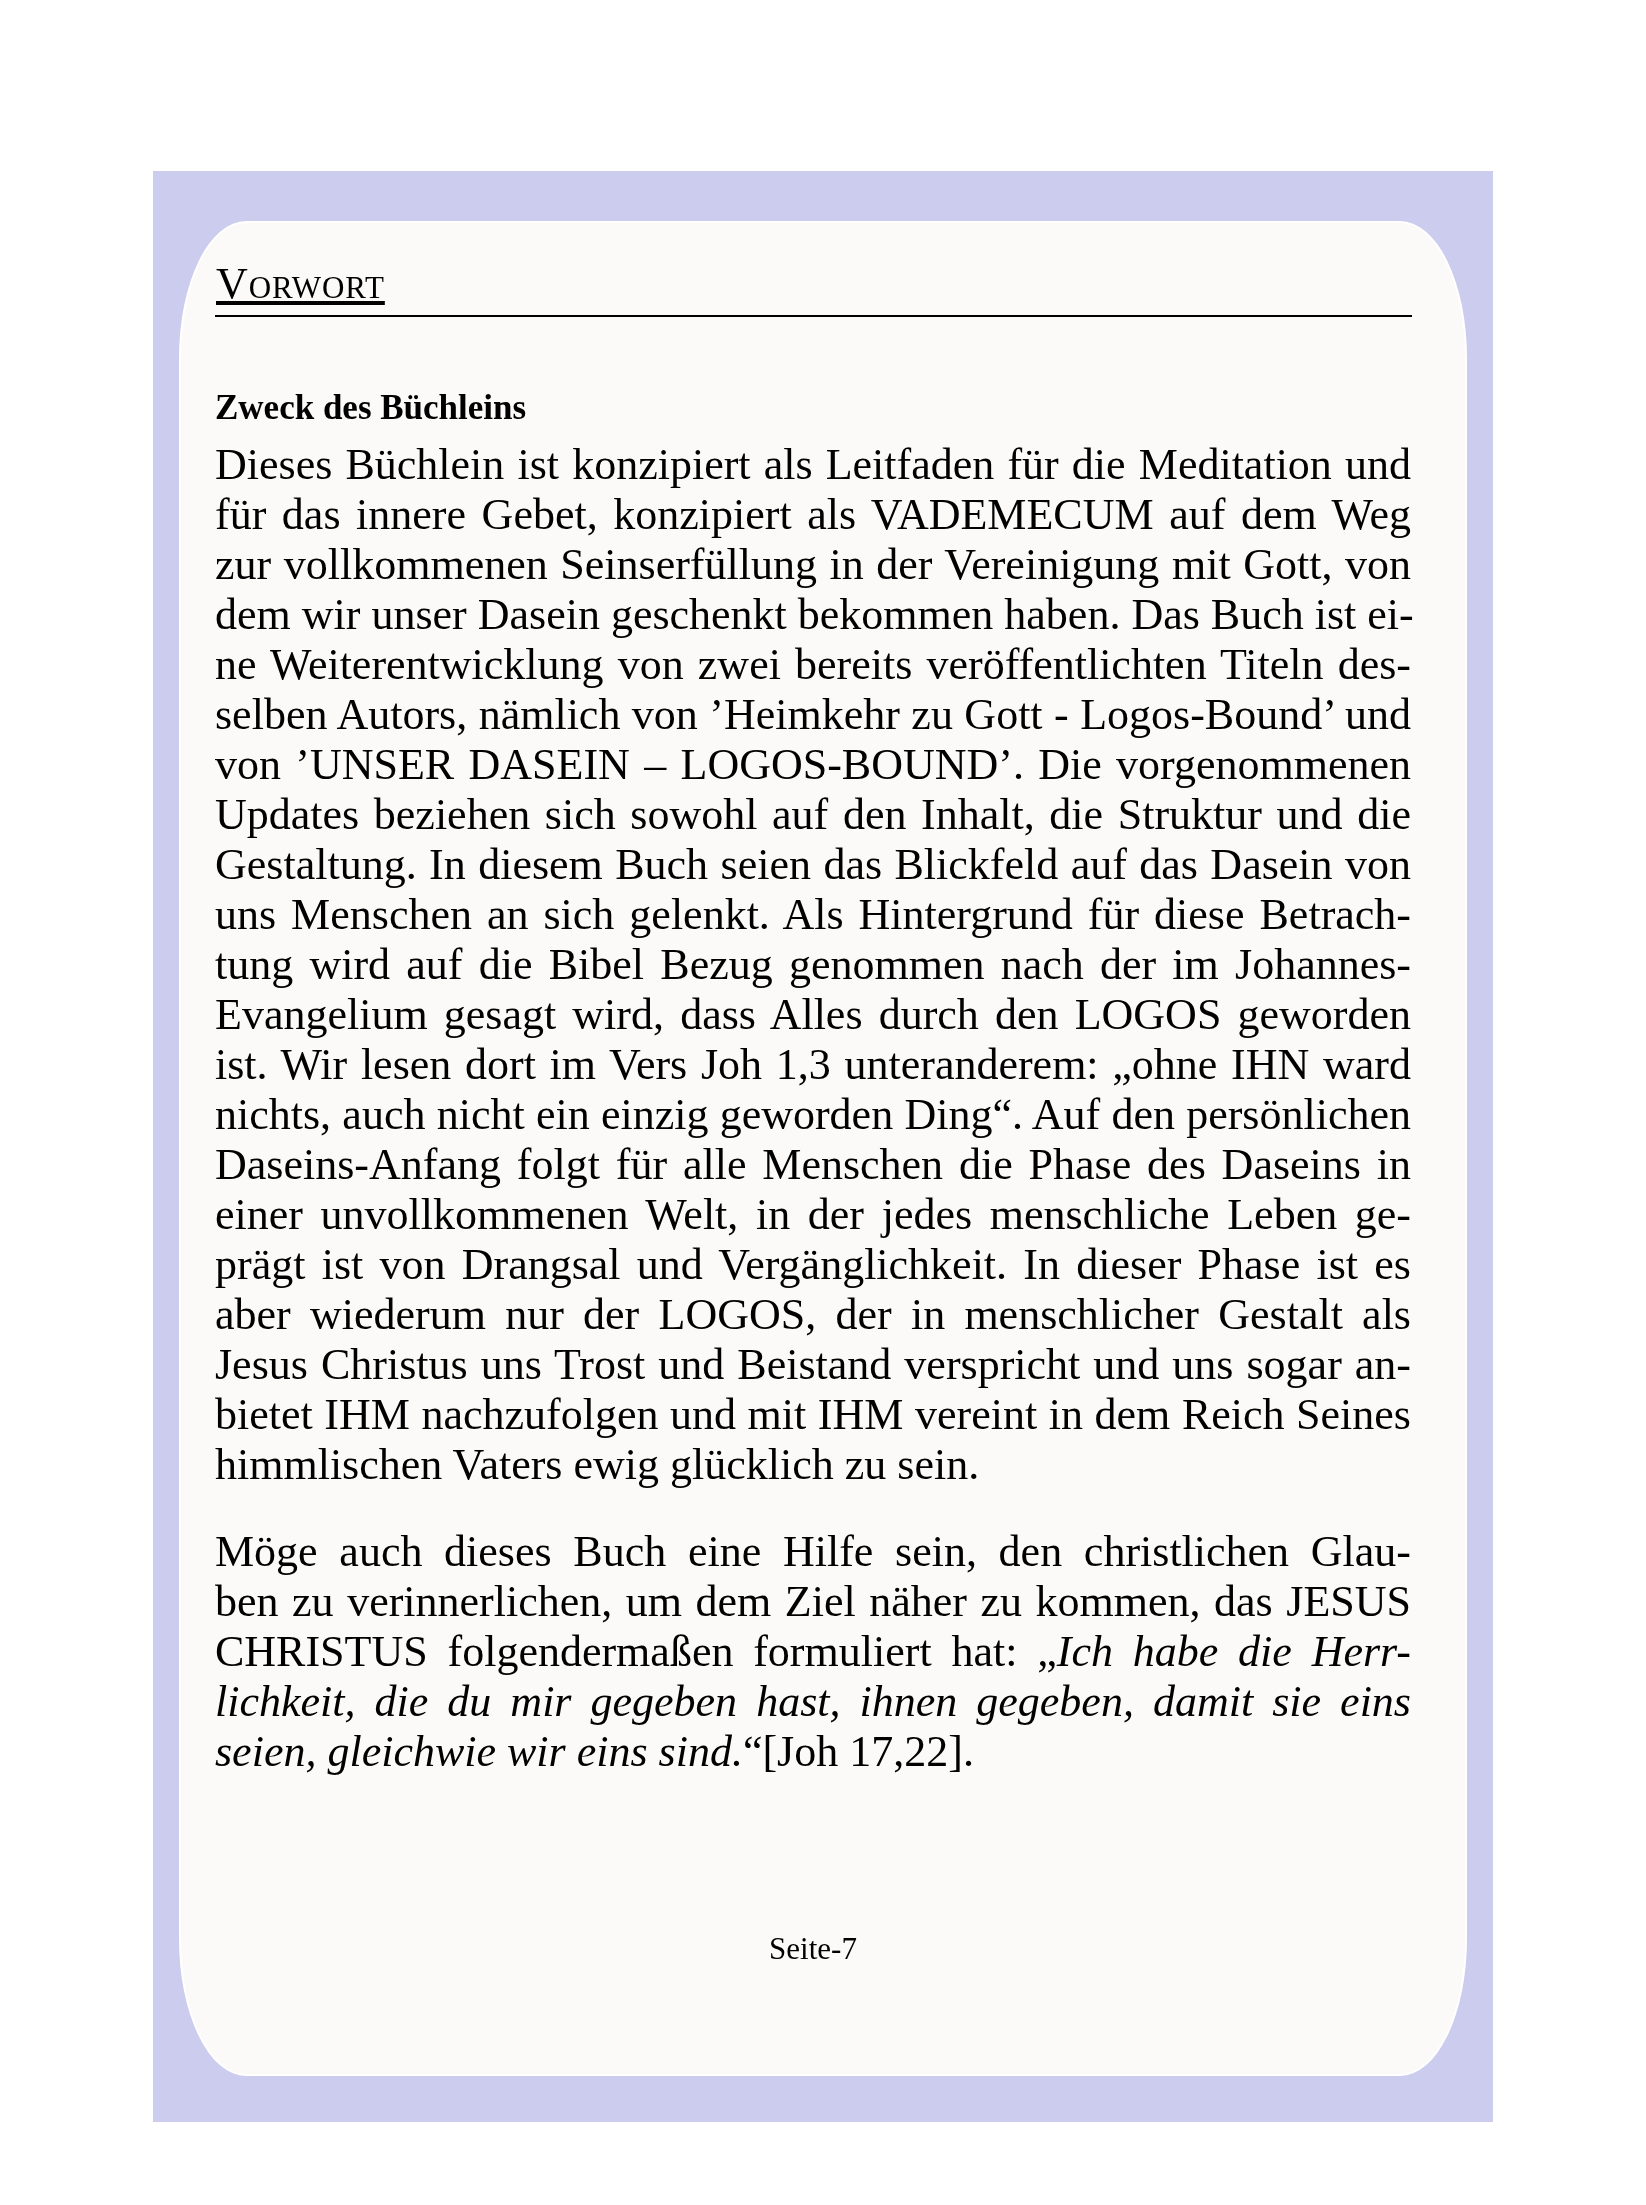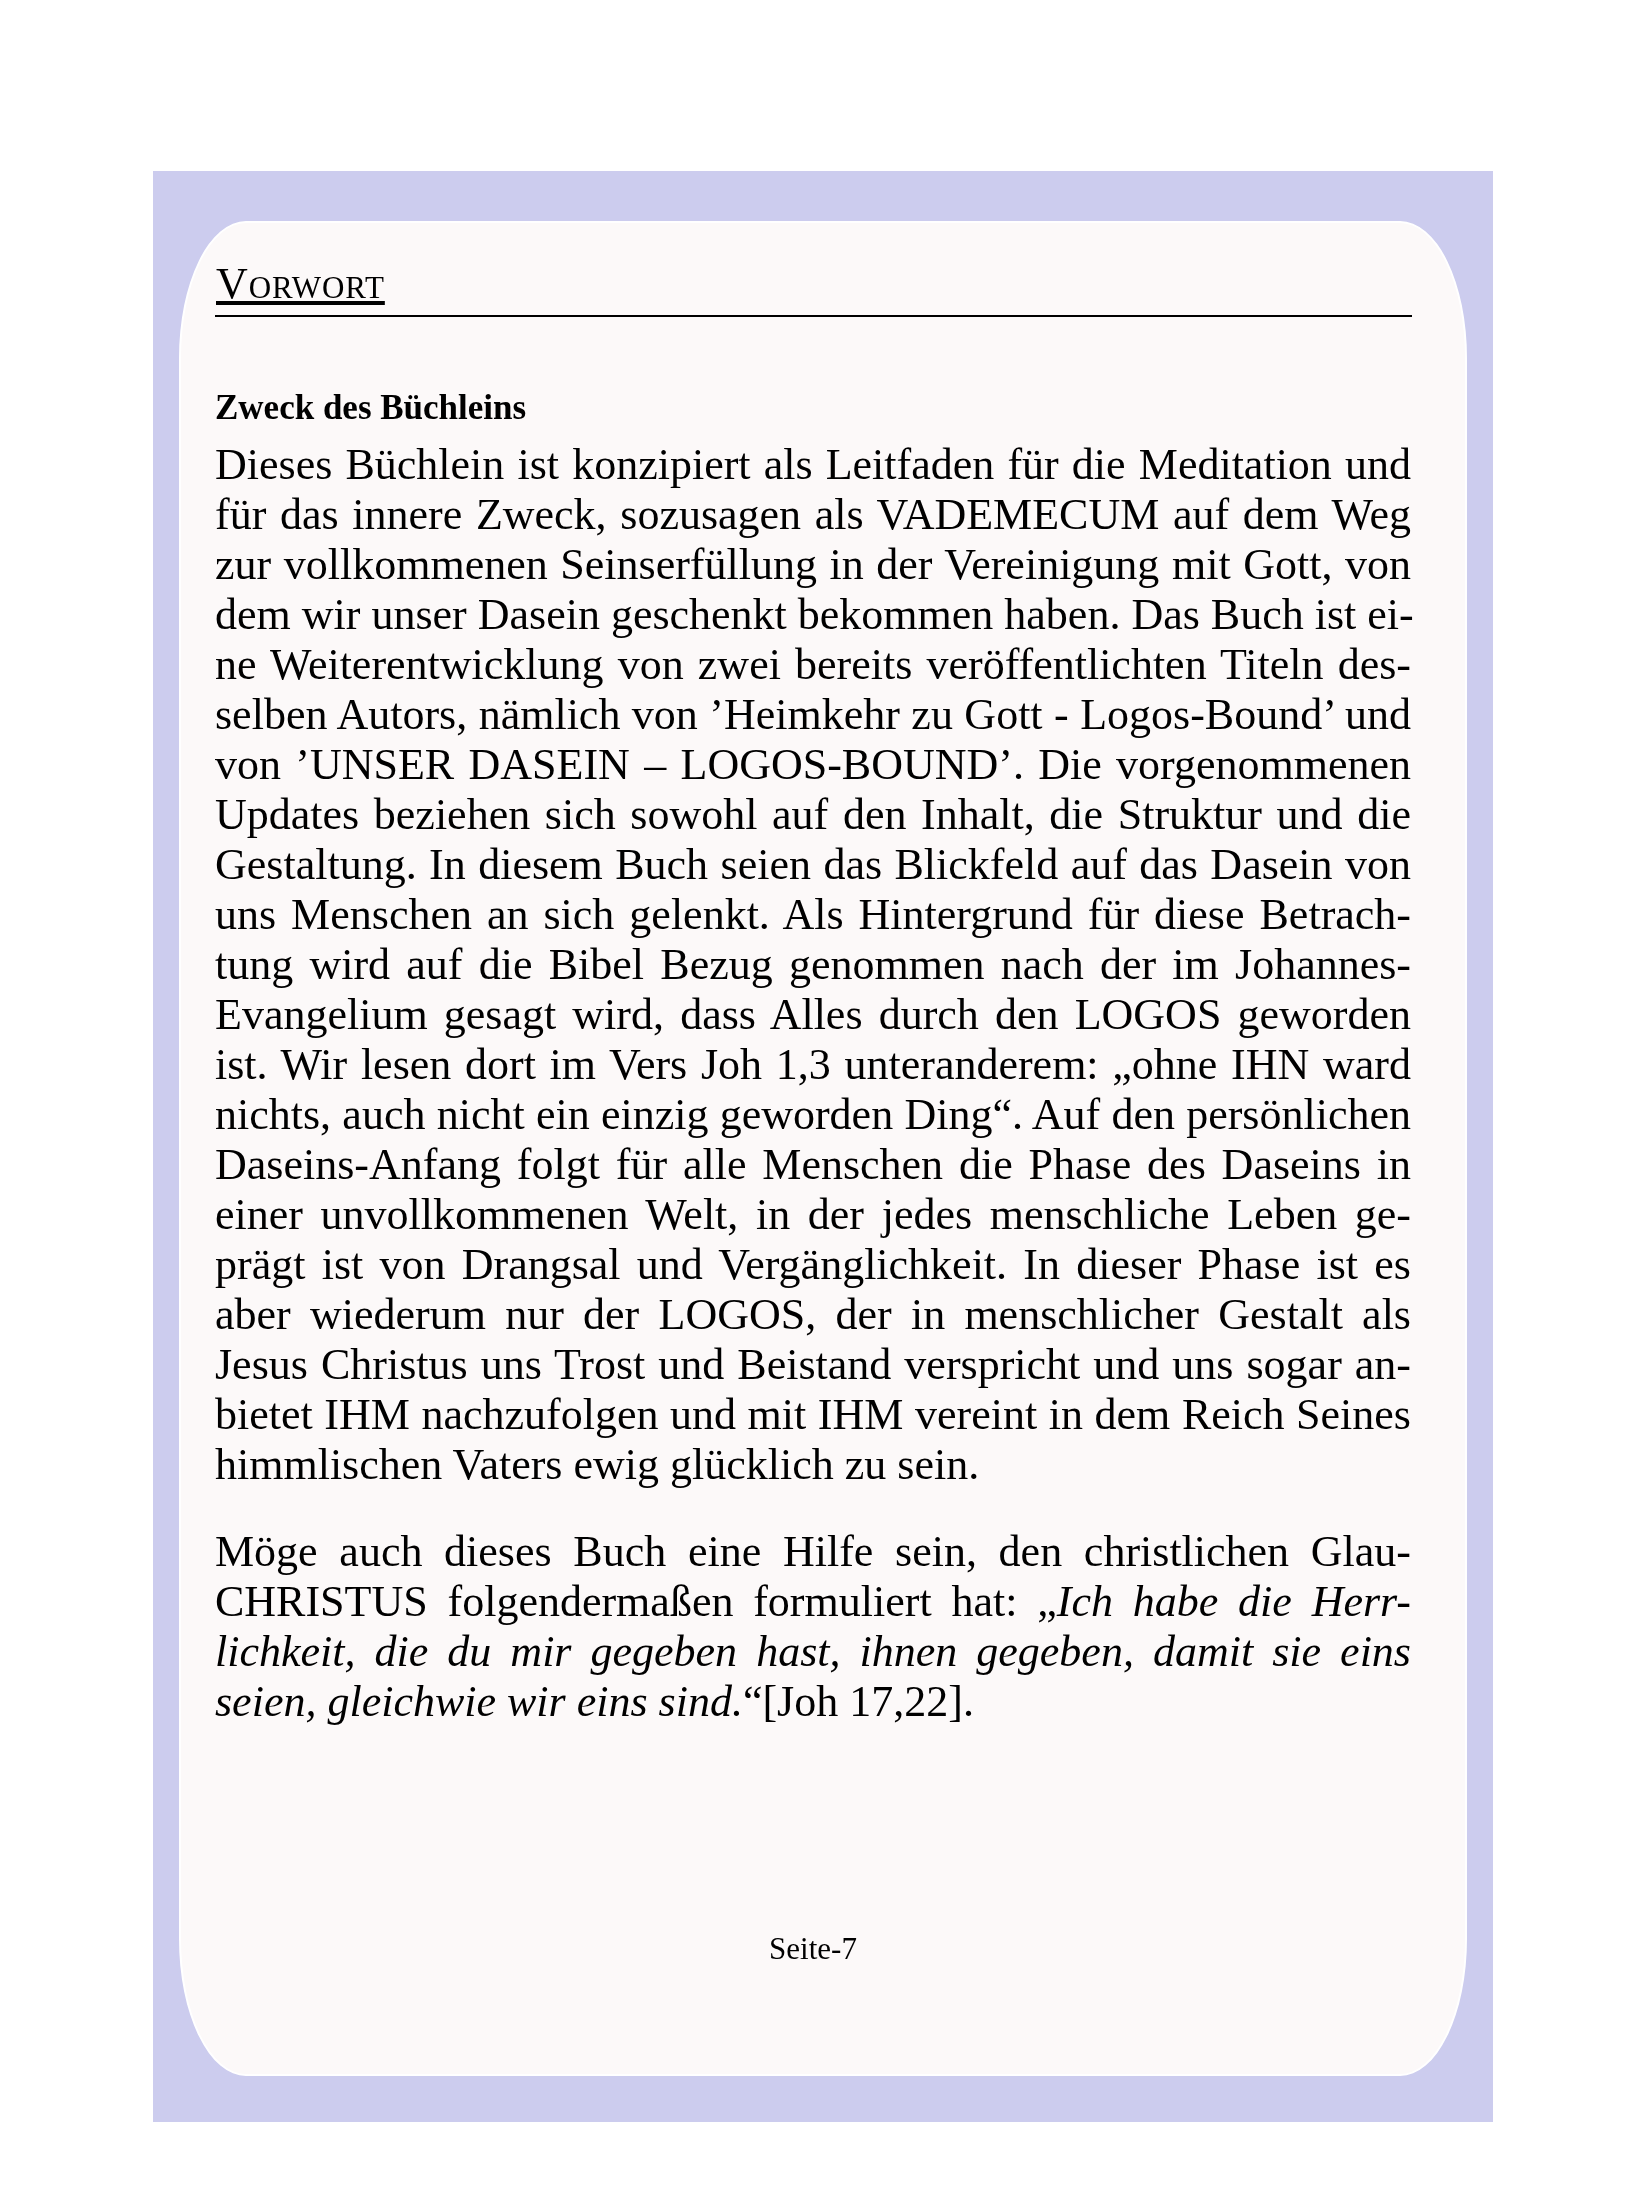--- a/index.html
+++ b/index.html
@@ -49,21 +49,21 @@
 <div class="frame"></div>
 <div class="card"></div>
 
 <div class="title serif">Vorwort</div>
 <div class="rule"></div>
 
 <div class="subheading serif">Zweck des Büchleins</div>
 
 <div class="para serif" id="para1">
     <span class="line"><span>Dieses Büchlein ist konzipiert als Leitfaden für die Meditation und</span></span>
-    <span class="line"><span>für das innere Zweck, sozusagen als VADEMECUM auf dem Weg</span></span>
+    <span class="line"><span>für das innere Gebet, konzipiert als VADEMECUM auf dem Weg</span></span>
     <span class="line"><span>zur vollkommenen Seinserfüllung in der Vereinigung mit Gott, von</span></span>
     <span class="line"><span>dem wir unser Dasein geschenkt bekommen haben. Das Buch ist ei-</span></span>
     <span class="line"><span>ne Weiterentwicklung von zwei bereits veröffentlichten Titeln des-</span></span>
     <span class="line"><span>selben Autors, nämlich von ’Heimkehr zu Gott - Logos-Bound’ und</span></span>
     <span class="line"><span>von ’UNSER DASEIN – LOGOS-BOUND’. Die vorgenommenen</span></span>
     <span class="line"><span>Updates beziehen sich sowohl auf den Inhalt, die Struktur und die</span></span>
     <span class="line"><span>Gestaltung. In diesem Buch seien das Blickfeld auf das Dasein von</span></span>
     <span class="line"><span>uns Menschen an sich gelenkt. Als Hintergrund für diese Betrach-</span></span>
     <span class="line"><span>tung wird auf die Bibel Bezug genommen nach der im Johannes-</span></span>
     <span class="line"><span>Evangelium gesagt wird, dass Alles durch den LOGOS geworden</span></span>
@@ -72,19 +72,20 @@
     <span class="line"><span>Daseins-Anfang folgt für alle Menschen die Phase des Daseins in</span></span>
     <span class="line"><span>einer unvollkommenen Welt, in der jedes menschliche Leben ge-</span></span>
     <span class="line"><span>prägt ist von Drangsal und Vergänglichkeit. In dieser Phase ist es</span></span>
     <span class="line"><span>aber wiederum nur der LOGOS, der in menschlicher Gestalt als</span></span>
     <span class="line"><span>Jesus Christus uns Trost und Beistand verspricht und uns sogar an-</span></span>
     <span class="line"><span>bietet IHM nachzufolgen und mit IHM vereint in dem Reich Seines</span></span>
     <span class="line last"><span>himmlischen Vaters ewig glücklich zu sein.</span></span>
   </div>
 <div class="para serif" id="para2">
     <span class="line"><span>Möge auch dieses Buch eine Hilfe sein, den christlichen Glau-</span></span>
+    <span class="line"><span>ben zu verinnerlichen, um dem Ziel näher zu kommen, das JESUS</span></span>
     <span class="line"><span>CHRISTUS folgendermaßen formuliert hat: „</span><span class="it">Ich habe die Herr-</span></span>
     <span class="line"><span class="it">lichkeit, die du mir gegeben hast, ihnen gegeben, damit sie eins</span></span>
     <span class="line last"><span class="it">seien, gleichwie wir eins sind.</span><span>“[Joh 17,22].</span></span>
   </div>
 
 <div class="footer serif">Seite-7</div>
 
 
 </body></html>

